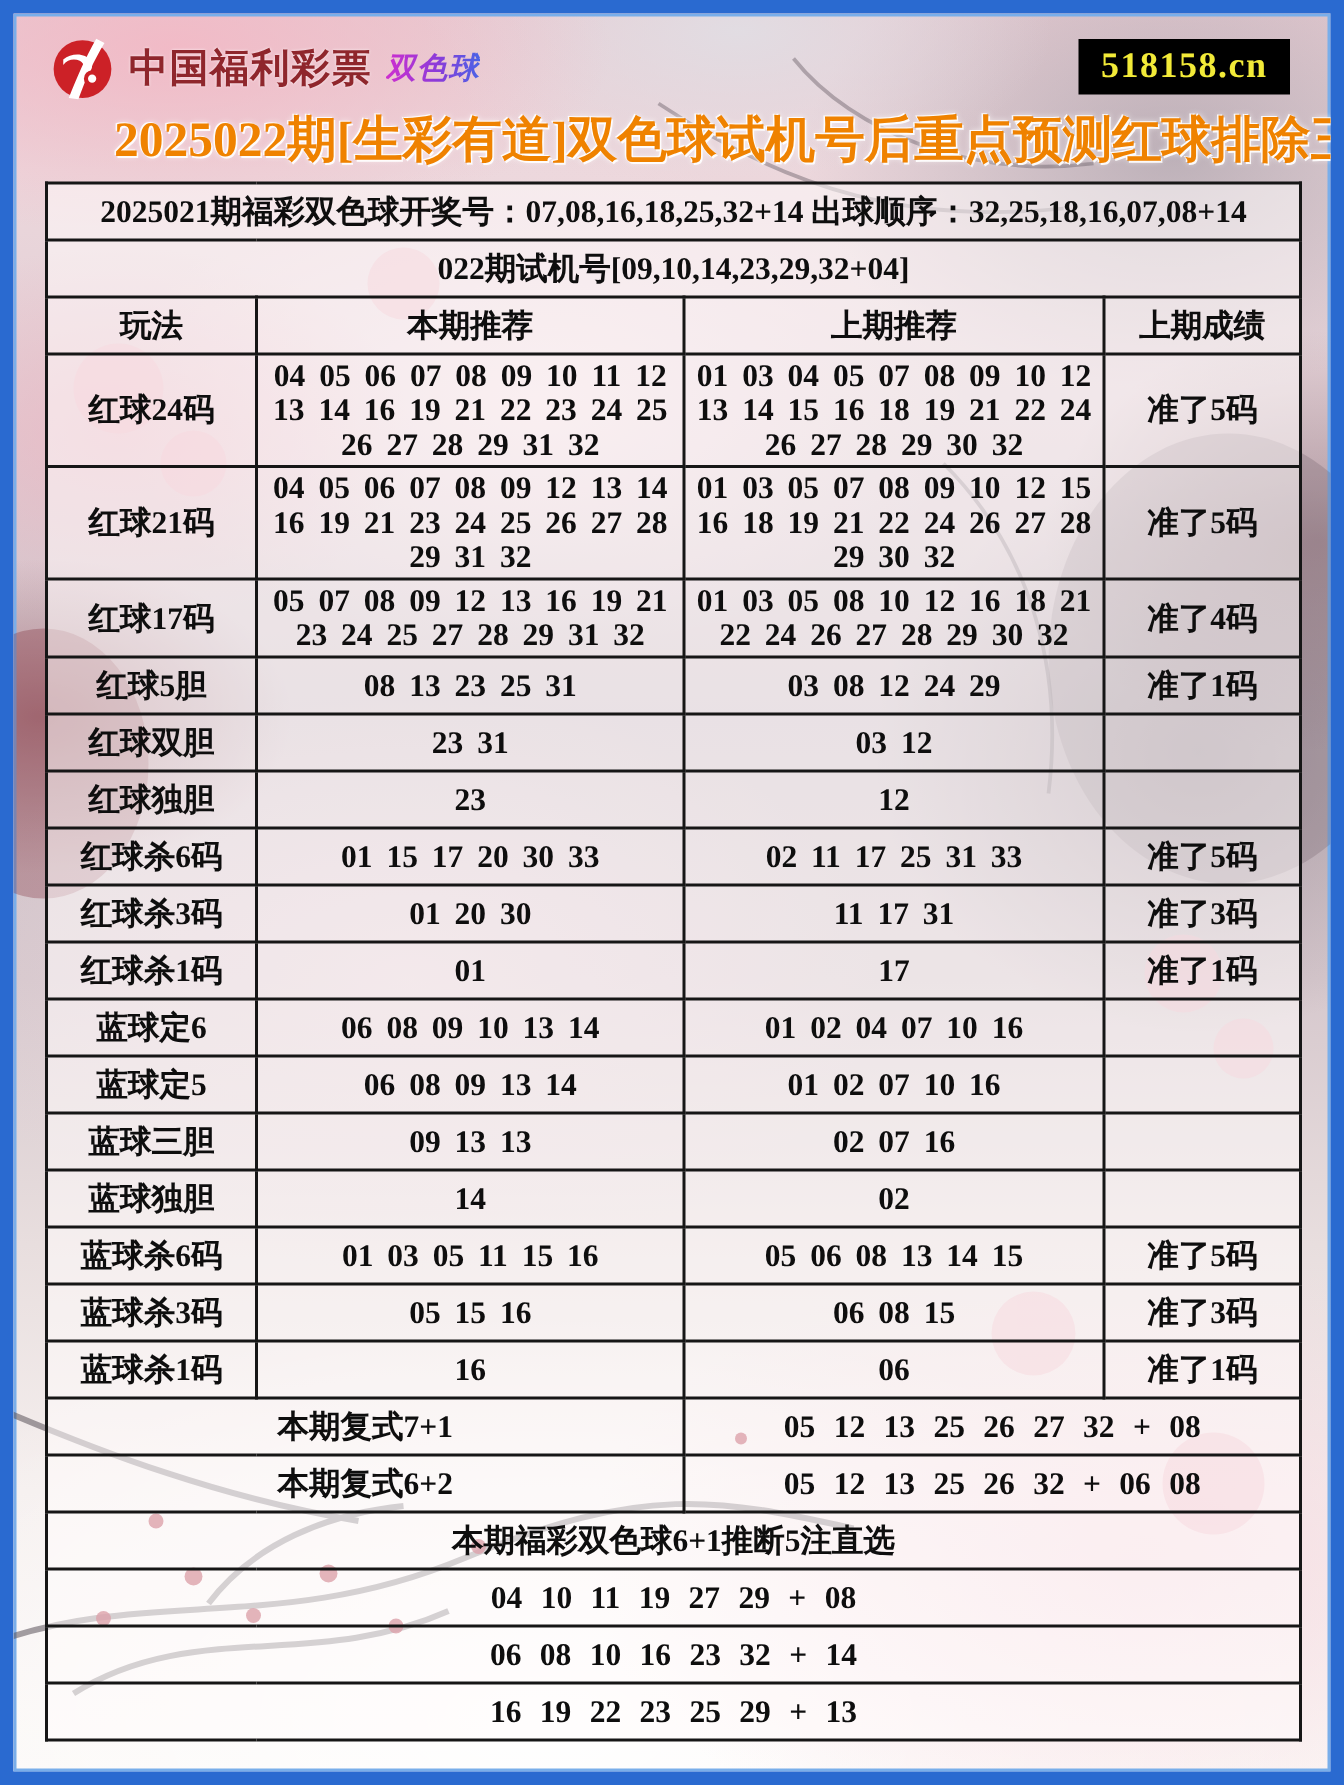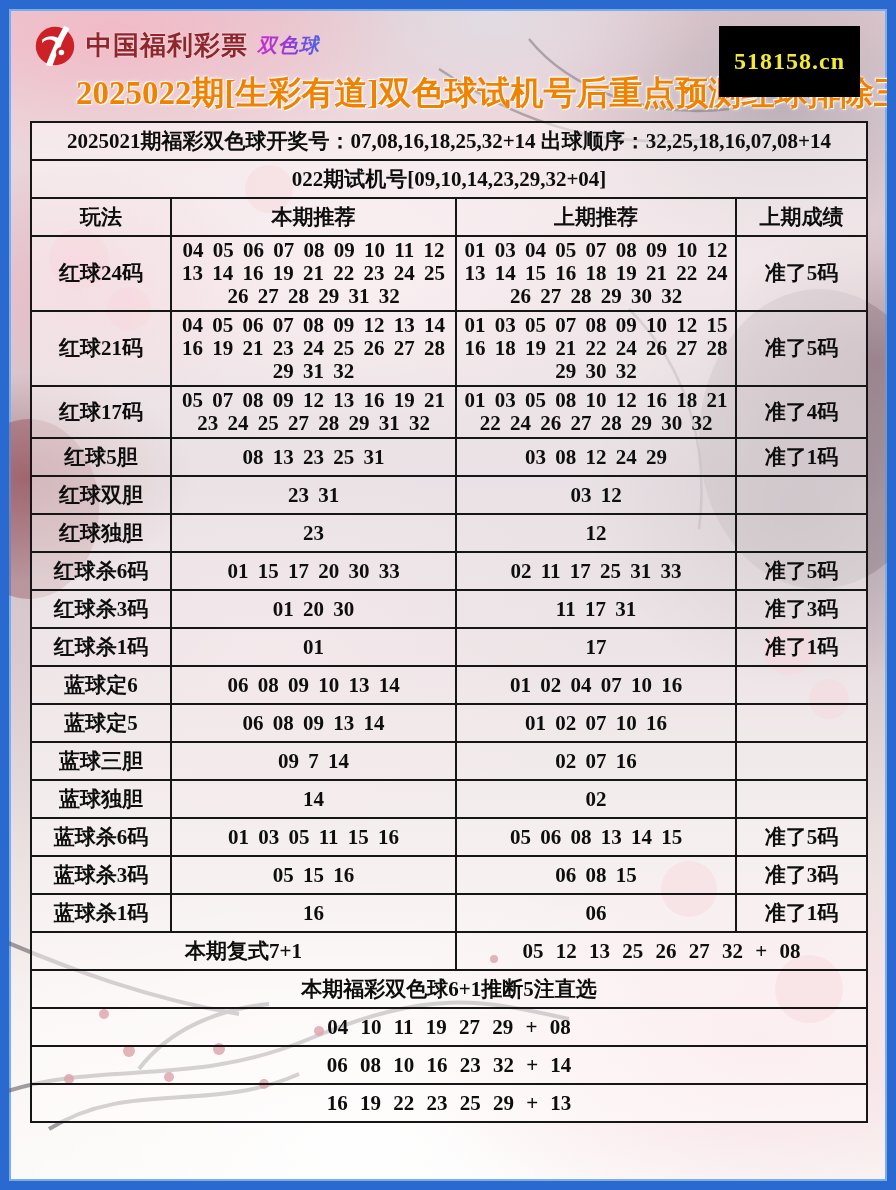--- a/index.html
+++ b/index.html
@@ -34,21 +34,21 @@
   
   .header{position:relative;padding:13px 24px 0 24px;height:95px;}
   .logo-row{display:flex;align-items:center;gap:9px;height:47px;}
   .logo-mark{width:44px;height:44px;flex:0 0 auto;}
   .logo-org{font-family:"Liberation Sans","DejaVu Sans",sans-serif;font-size:26px;font-weight:bold;color:#8f262c;letter-spacing:1px;text-shadow:0 0 2px rgba(255,255,255,.8);}
   .logo-game{font-family:"Liberation Sans","DejaVu Sans",sans-serif;font-size:20px;font-weight:bold;font-style:italic;letter-spacing:1px;
     background:linear-gradient(90deg,#cf2fcf 0%,#8b3bd9 55%,#4a63e6 100%);
     -webkit-background-clip:text;background-clip:text;color:transparent;text-shadow:none;}
   .badge{position:absolute;right:27px;top:17px;background:#000;color:#f2ea38;
     font-family:"Liberation Serif","DejaVu Serif",serif;font-weight:bold;font-size:24px;
-    padding:22px 15px;letter-spacing:1px;}
+    padding:5px 15px;letter-spacing:1px;}
   .title{margin-top:2px;font-size:33px;font-weight:bold;color:#ef8200;letter-spacing:0px;white-space:nowrap;
     text-shadow:1px 1px 0 rgba(255,255,255,.9),-1px -1px 0 rgba(255,255,255,.9),0 0 4px rgba(255,255,255,.8);margin-left:43px;}
 
   
   table.main{border-collapse:collapse;table-layout:fixed;width:836px;margin:4px 21px 0 21px;}
   table.main td{border:2px solid #161616;color:#0e0e0e;font-weight:bold;text-align:center;vertical-align:middle;
     height:32px;line-height:23px;padding:2px 2px;font-size:21px;background:rgba(255,251,251,.55);}
   td.infocell{background:rgba(253,243,247,.78);font-size:21px;letter-spacing:0px;margin-top:24px;}
   td.headcell{background:rgba(252,241,246,.7);font-size:21px;margin-left:48px;}
   td.lbl{font-size:20px;background:rgba(253,244,248,.62);}
@@ -197,21 +197,21 @@
           <td class="res"></td>
         </tr>
         <tr>
           <td class="lbl">蓝球定5</td>
           <td class="num">06 08 09 13 14</td>
           <td class="num">01 02 07 10 16</td>
           <td class="res"></td>
         </tr>
         <tr>
           <td class="lbl">蓝球三胆</td>
-          <td class="num">09 7 14</td>
+          <td class="num">09 13 13</td>
           <td class="num">02 07 16</td>
           <td class="res"></td>
         </tr>
         <tr>
           <td class="lbl">蓝球独胆</td>
           <td class="num">14</td>
           <td class="num">02</td>
           <td class="res"></td>
         </tr>
         <tr>
@@ -230,20 +230,24 @@
           <td class="lbl">蓝球杀1码</td>
           <td class="num">16</td>
           <td class="num">06</td>
           <td class="res">准了1码</td>
         </tr>
 
         <tr>
           <td colspan="2" class="lbl">本期复式7+1</td>
           <td colspan="2" class="num wide-num">05 12 13 25 26 27 32 + 08</td>
         </tr>
+        <tr>
+          <td colspan="2" class="lbl">本期复式6+2</td>
+          <td colspan="2" class="num wide-num">05 12 13 25 26 32 + 06 08</td>
+        </tr>
 
         <tr>
           <td colspan="4" class="section">本期福彩双色球6+1推断5注直选</td>
         </tr>
         <tr>
           <td colspan="4" class="num wide-num">04 10 11 19 27 29 + 08</td>
         </tr>
         <tr>
           <td colspan="4" class="num wide-num">06 08 10 16 23 32 + 14</td>
         </tr>

